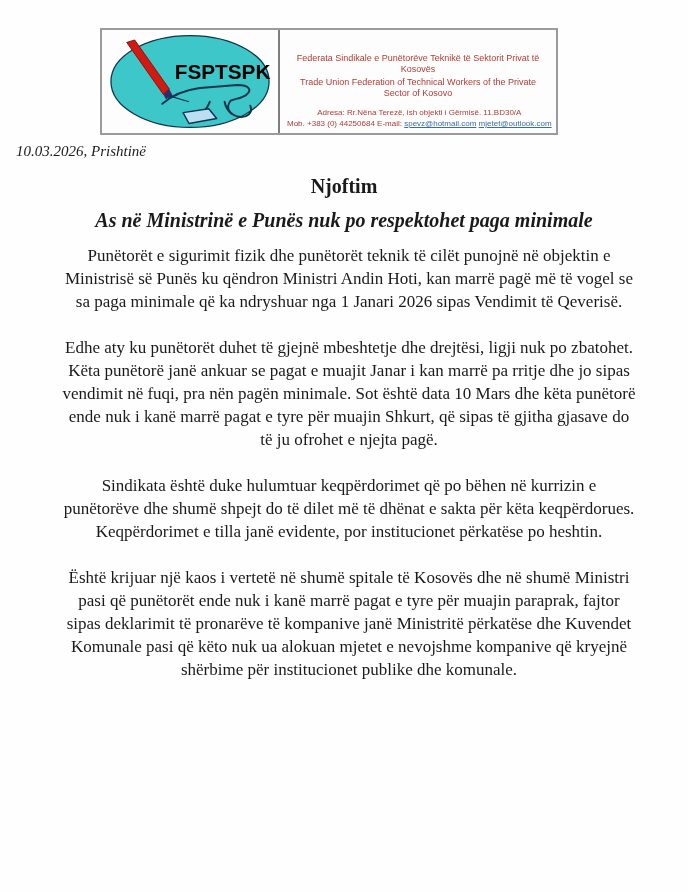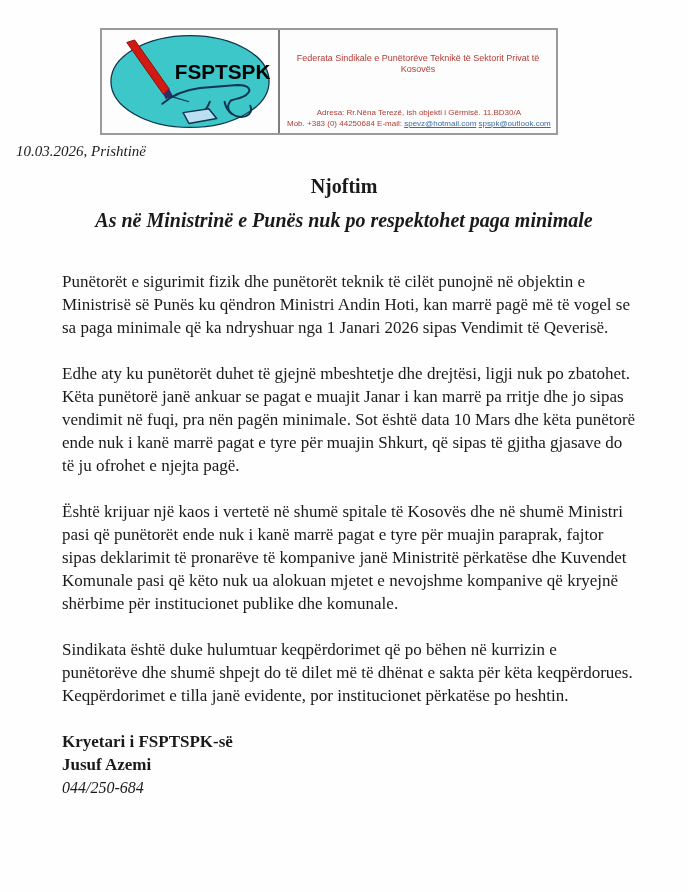--- a/index.html
+++ b/index.html
@@ -74,24 +74,24 @@
   }
   .doc-subtitle {
     margin: 11px 0 0 0;
     text-align: center;
     font-size: 20px;
     font-weight: bold;
     font-style: italic;
     line-height: 23px;
   }
   .body-text {
-    margin: 38px 52px 0 62px;
+    margin: 12px 52px 0 62px;
     font-size: 17px;
     line-height: 23px;
-    text-align: left;
+    text-align: center;
   }
   .body-text p { margin: 0 0 23px 0; }
   .signature {
     margin: 3px 0 0 62px;
     font-size: 17px;
     line-height: 23px;
   }
   .sig-role, .sig-name { font-weight: bold; }
   .sig-phone { font-style: italic; font-size: 16px; }
 </style>
@@ -118,43 +118,39 @@
           <path stroke-width="2" d="M120,70 C121,75 123,79 127,82"></path>
           <polygon points="78,81 104,77 112,87 84,92" fill="#b9dff0" stroke-width="1.5"></polygon>
         </g>
 
         <text x="118" y="47" text-anchor="middle" font-family="Liberation Sans, sans-serif" font-size="21" font-weight="bold" fill="#000000">FSPTSPK</text>
       </svg>
     </div>
     <div class="info-cell">
       <div class="org-names">
         <div class="org-name-sq">Federata Sindikale e Punëtorëve Teknikë të Sektorit Privat të Kosovës</div>
+        <div class="org-name-en">Trade Union Federation of Technical Workers of the Private Sector of Kosovo</div>
       </div>
       <div class="contact-block">
         <div>Adresa: Rr.Nëna Terezë, ish objekti i Gërmisë. 11.BD30/A</div>
         <div>
           <span>Mob. +383 (0) 44250684 E-mail:</span>
           <a href="#">spevz@hotmail.com</a>
-          <a href="#">spspk@outlook.com</a>
+          <a href="#">mjetet@outlook.com</a>
         </div>
       </div>
     </div>
   </div>
 
   <div class="date-line">10.03.2026, Prishtinë</div>
 
   <div class="doc-title">Njoftim</div>
   <div class="doc-subtitle">As në Ministrinë e Punës nuk po respektohet paga minimale</div>
 
   <div class="body-text">
     <p>Punëtorët e sigurimit fizik dhe punëtorët teknik të cilët punojnë në objektin e Ministrisë së Punës ku qëndron Ministri Andin Hoti, kan marrë pagë më të vogel se sa paga minimale që ka ndryshuar nga 1 Janari 2026 sipas Vendimit të Qeverisë.</p>
     <p>Edhe aty ku punëtorët duhet të gjejnë mbeshtetje dhe drejtësi, ligji nuk po zbatohet. Këta punëtorë janë ankuar se pagat e muajit Janar i kan marrë pa rritje dhe jo sipas vendimit në fuqi, pra nën pagën minimale. Sot është data 10 Mars dhe këta punëtorë ende nuk i kanë marrë pagat e tyre për muajin Shkurt, që sipas të gjitha gjasave do të ju ofrohet e njejta pagë.</p>
+    <p>Sindikata është duke hulumtuar keqpërdorimet që po bëhen në kurrizin e punëtorëve dhe shumë shpejt do të dilet më të dhënat e sakta për këta keqpërdorues. Keqpërdorimet e tilla janë evidente, por institucionet përkatëse po heshtin.</p>
     <p>Është krijuar një kaos i vertetë në shumë spitale të Kosovës dhe në shumë Ministri pasi që punëtorët ende nuk i kanë marrë pagat e tyre për muajin paraprak, fajtor sipas deklarimit të pronarëve të kompanive janë Ministritë përkatëse dhe Kuvendet Komunale pasi që këto nuk ua alokuan mjetet e nevojshme  kompanive që kryejnë shërbime për institucionet publike dhe komunale.</p>
-    <p>Sindikata është duke hulumtuar keqpërdorimet që po bëhen në kurrizin e punëtorëve dhe shumë shpejt do të dilet më të dhënat e sakta për këta keqpërdorues. Keqpërdorimet e tilla janë evidente, por institucionet përkatëse po heshtin.</p>
   </div>
 
-  <div class="signature">
-    <div class="sig-role">Kryetari i FSPTSPK-së</div>
-    <div class="sig-name">Jusuf Azemi</div>
-    <div class="sig-phone">044/250-684</div>
-  </div>
 
 </div>
 
 </body></html>

